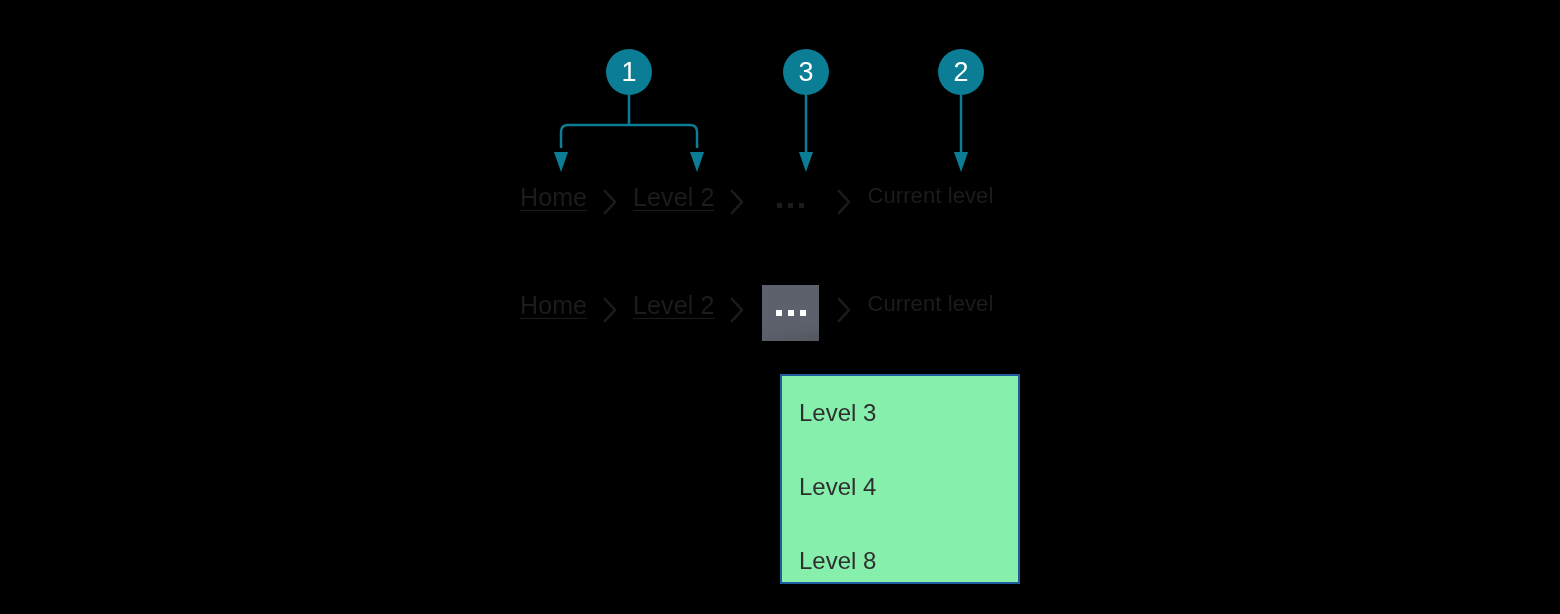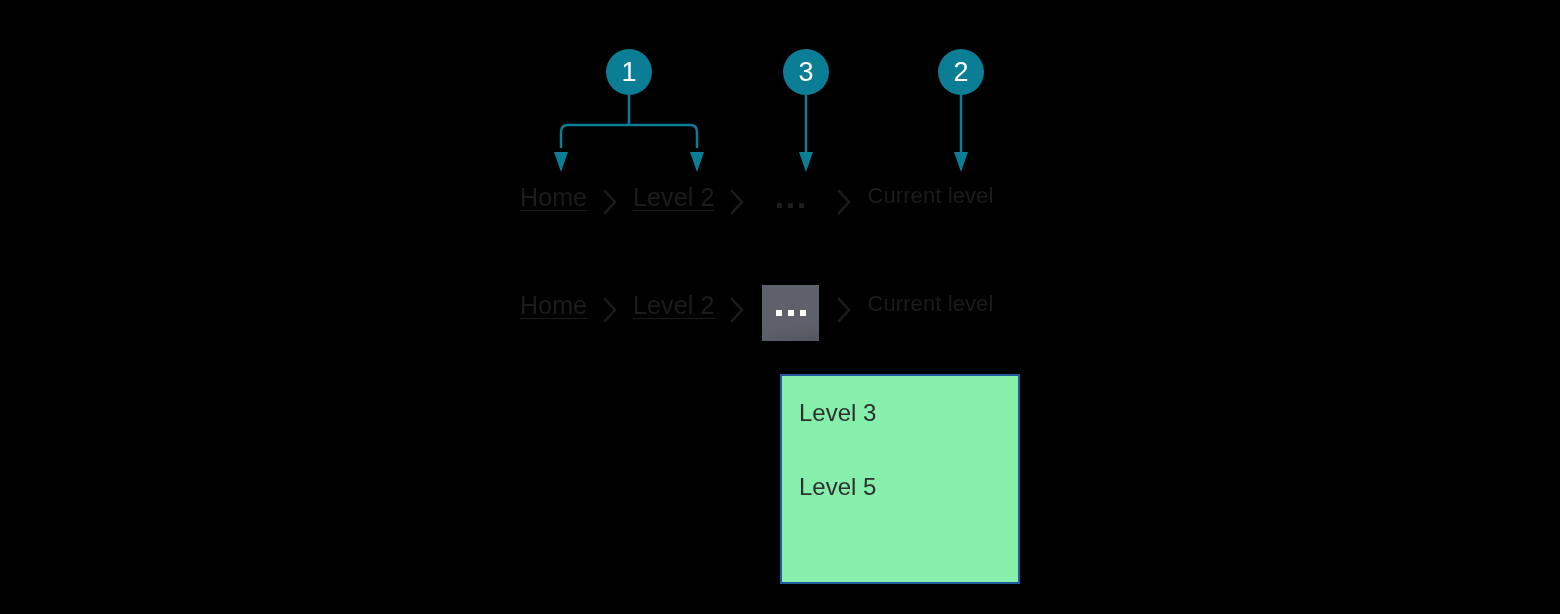--- a/index.html
+++ b/index.html
@@ -256,17 +256,18 @@
       </svg>
     </span>
 
     <span class="crumb-current">Current level</span>
   </nav>
 
   <div class="menu-wrap">
     <div class="menu-shadow"></div>
     <div class="menu">
       <div class="menu-item">Level 3</div>
-      <div class="menu-item">Level 5</div>
+      <div class="menu-item">Level 4</div>
+      <div class="menu-item">Level 8</div>
     </div>
   </div>
 
 </div>
 
 </body></html>

